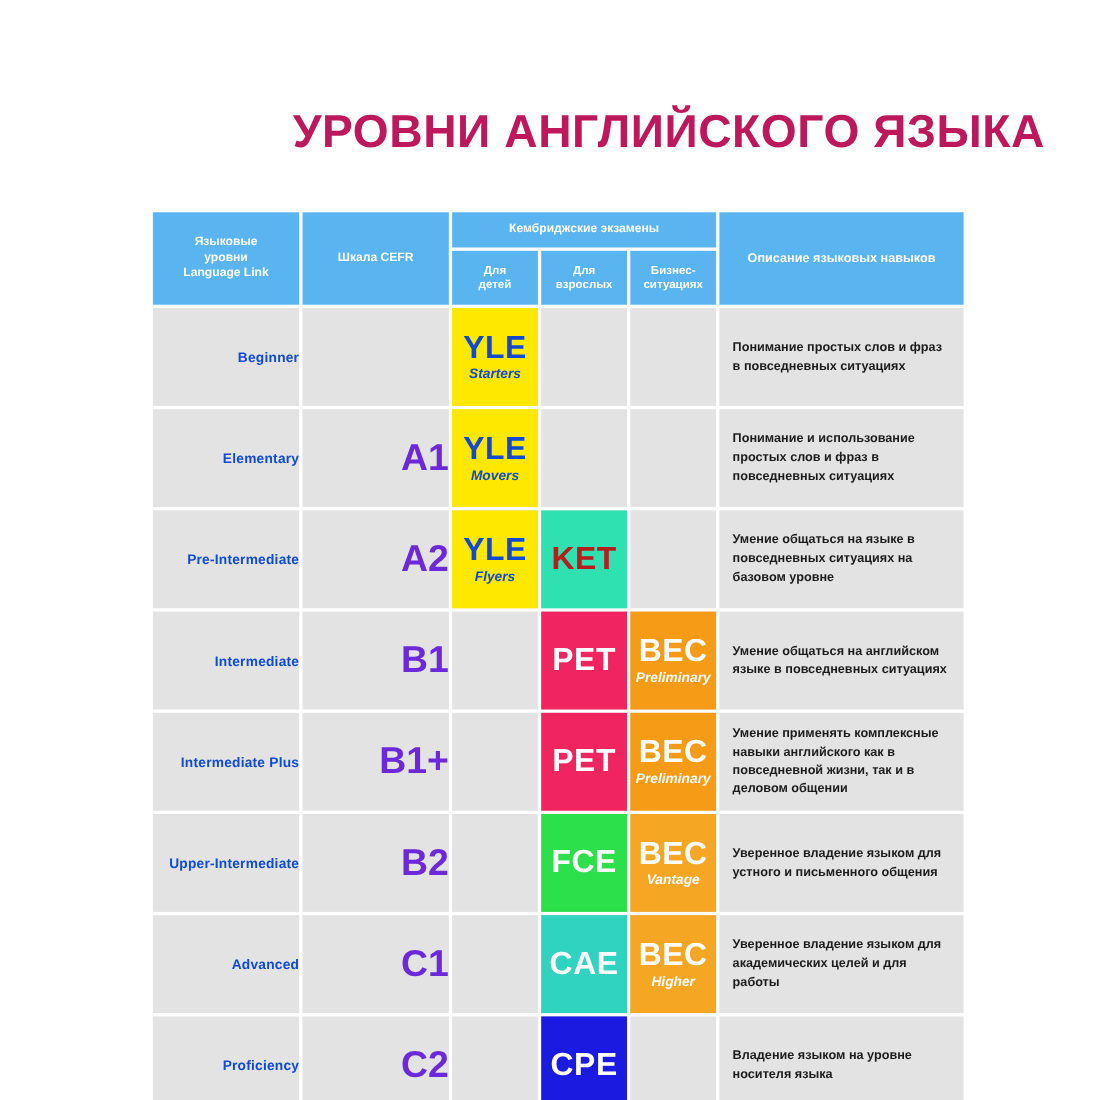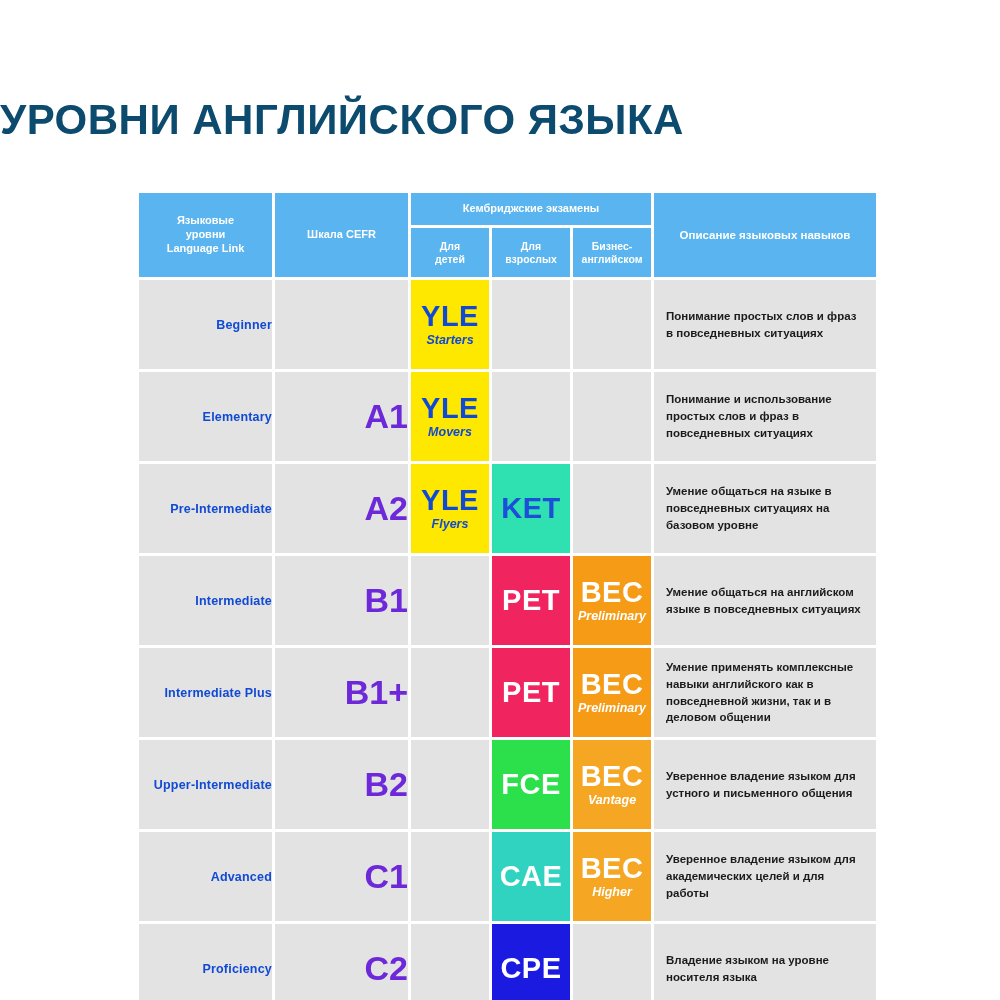--- a/index.html
+++ b/index.html
@@ -16,25 +16,25 @@
     width: 1000px;
     height: 1000px;
     background: #ffffff;
     overflow: hidden;
   }
   .page-title {
     position: absolute;
     top: 96px;
     left: 0;
     width: 950px;
-    text-align: left;
+    text-align: right;
     font-size: 42px;
     font-weight: bold;
     letter-spacing: 0.5px;
-    color: #0c4a6e;
+    color: #be185d;
     font-family: "Liberation Sans", sans-serif;
   }
   .table-wrap {
     position: absolute;
     top: 190px;
     left: 136px;
     width: 728px;
   }
   table.levels {
     border-collapse: separate;
@@ -147,21 +147,21 @@
           <th class="hdr hdr-sub">
             <div>Для</div>
             <div>детей</div>
           </th>
           <th class="hdr hdr-sub">
             <div>Для</div>
             <div>взрослых</div>
           </th>
           <th class="hdr hdr-sub">
             <div>Бизнес-</div>
-            <div>английском</div>
+            <div>ситуациях</div>
           </th>
         </tr>
       </thead>
       <tbody id="table-body">
           <tr>
             <td class="cell level">Beginner</td>
             <td class="cell cefr"></td>
             <td class="cell exam">
               <div class="exam-box" style="background: rgb(255, 232, 0); color: rgb(16, 73, 212);">
                 <div class="exam-main">YLE</div>
@@ -188,21 +188,21 @@
           <tr>
             <td class="cell level">Pre-Intermediate</td>
             <td class="cell cefr">A2</td>
             <td class="cell exam">
               <div class="exam-box" style="background: rgb(255, 232, 0); color: rgb(16, 73, 212);">
                 <div class="exam-main">YLE</div>
                 <div class="exam-sub">Flyers</div>
               </div>
             </td>
             <td class="cell exam">
-              <div class="exam-box" style="background: rgb(47, 224, 176); color: #1d4ed8;">
+              <div class="exam-box" style="background: rgb(47, 224, 176); color: #b91c1c;">
                 <div class="exam-main">KET</div>
               </div>
             </td>
             <td class="cell exam"></td>
             <td class="cell desc">Умение общаться на языке в повседневных ситуациях на базовом уровне</td>
           </tr>
           <tr>
             <td class="cell level">Intermediate</td>
             <td class="cell cefr">B1</td>
             <td class="cell exam"></td>

